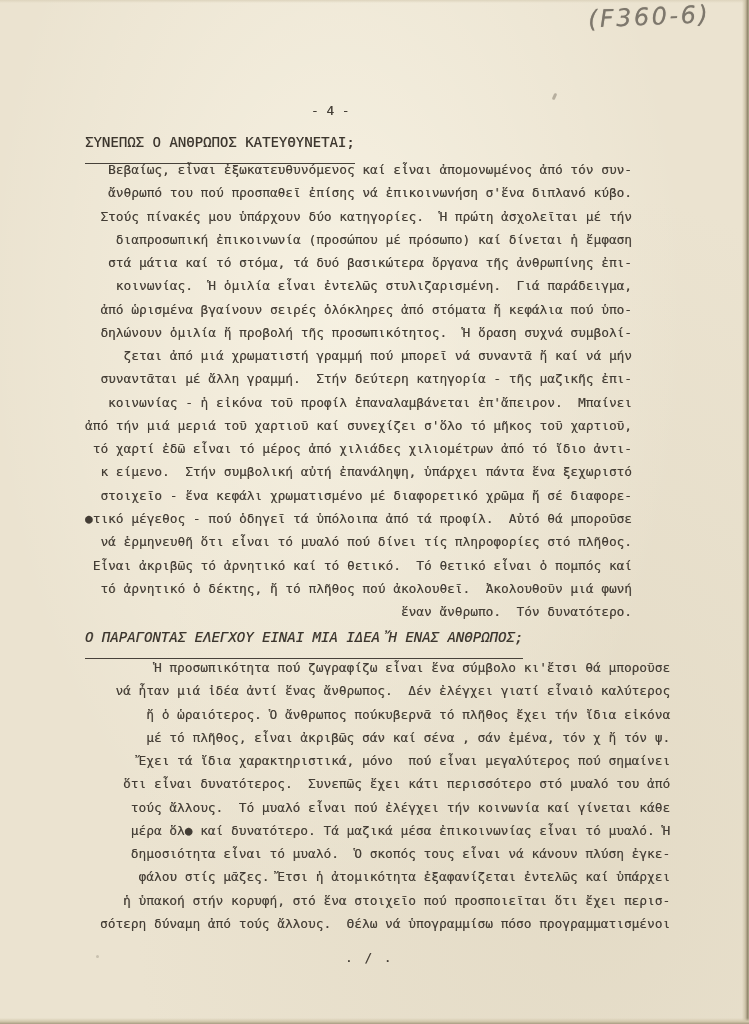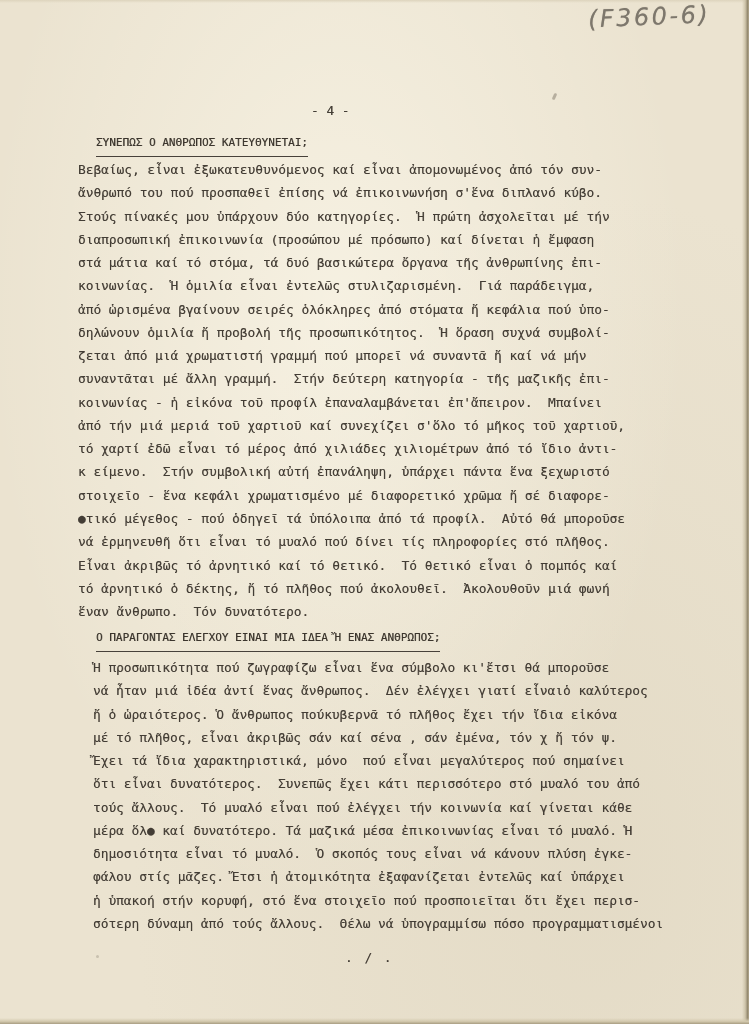--- a/index.html
+++ b/index.html
@@ -32,33 +32,33 @@
     position:absolute;left:588px;top:2px;width:160px;
     font-family:"DejaVu Sans",sans-serif;
     font-style:italic;
     font-size:24px;letter-spacing:2.5px;
     color:#7d776c;
     transform:rotate(-2.5deg);
     text-shadow:0 0 0.7px rgba(110,104,94,0.6);
   }
   .pagenum{position:absolute;left:311px;top:99px;}
   .heading{
-    position:absolute;left:96px;
+    position:absolute;left:85px;
     display:inline-block;
-    padding-bottom:5px;
+    padding-bottom:12px;
     border-bottom:1.6px solid #47413a;
     color:#3b352d;
-    font-size:11px;
+    font-size:14px;
     text-shadow:0.4px 0.4px 0.5px rgba(50,44,36,0.5);
     white-space:pre;
     line-height:17px;
   }
   .h1{top:134px;}
-  .h2{top:629px;}
-  .para{position:absolute;left:78px;}
+  .h2{top:629px;font-style:italic;}
+  .para{position:absolute;left:85px;text-align:right;}
   .p1{top:158px;}
   .p2{top:656px;margin-left:15px;}
   .tline{height:23.27px;}
   .footer-mark{position:absolute;left:345px;top:946px;letter-spacing:2px;}
   .speck{position:absolute;border-radius:50%;background:#8a8273;opacity:0.55;}
   .speck1{left:553px;top:93px;width:3px;height:7px;transform:rotate(25deg);border-radius:2px;}
   .speck2{left:96px;top:955px;width:3px;height:3px;opacity:0.35;}
 </style>
 </head>
 <body>

